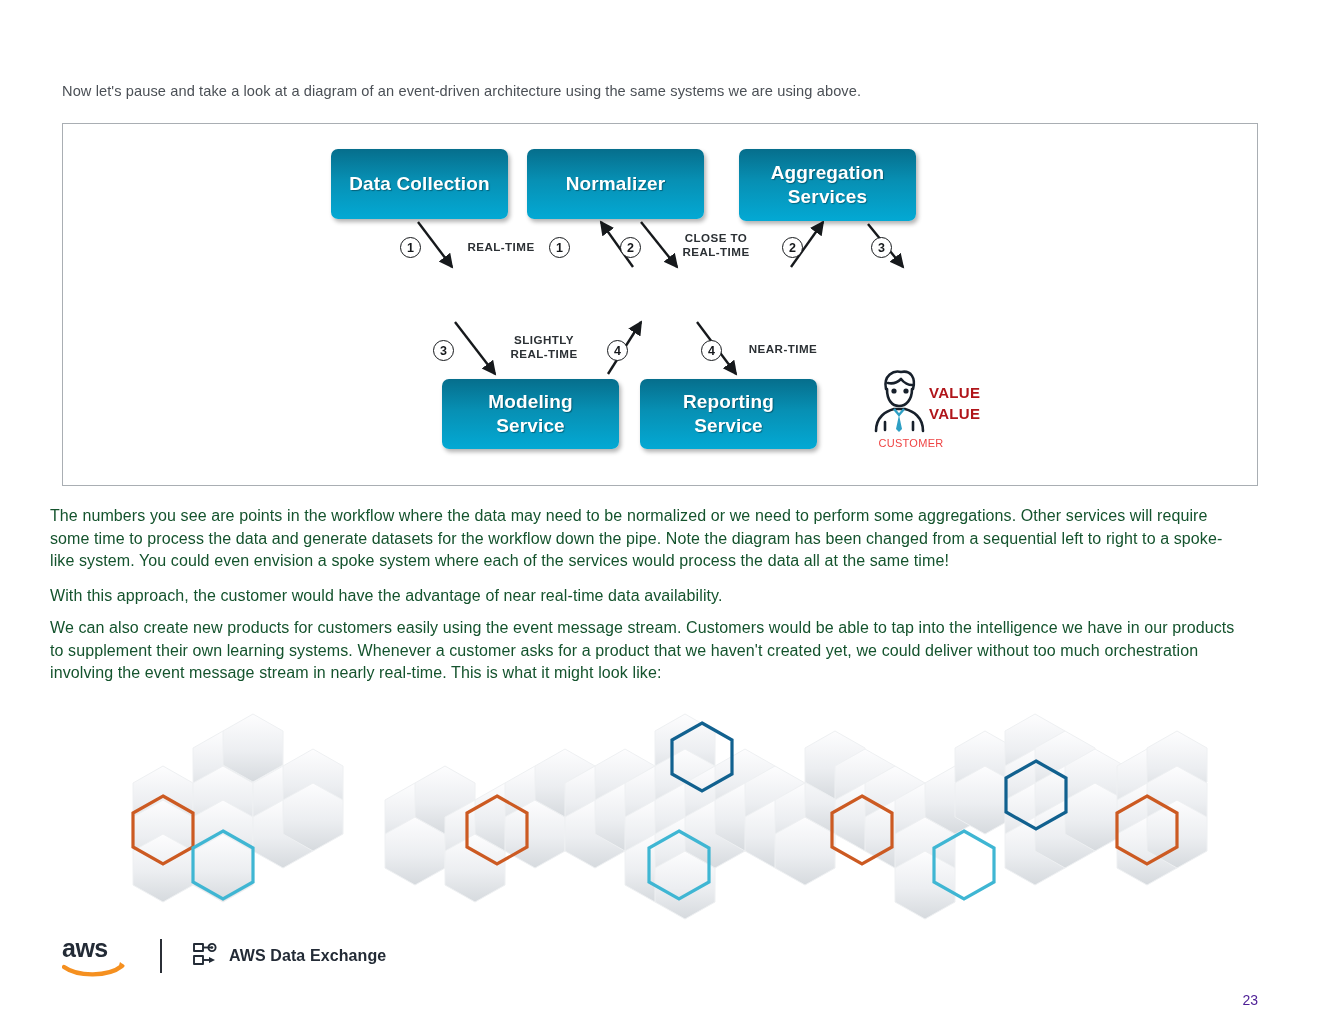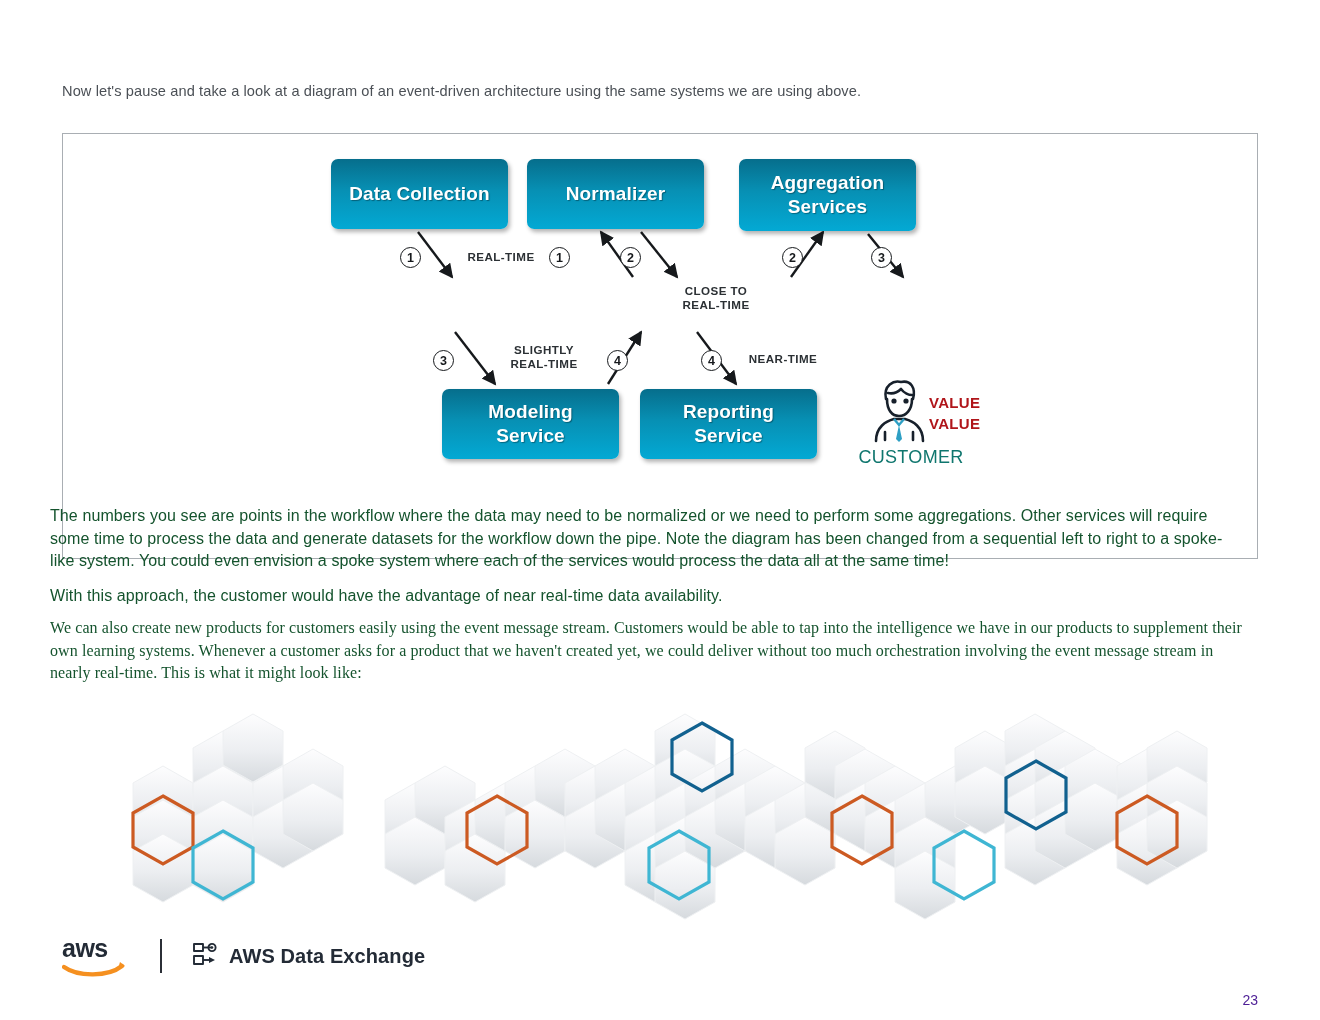--- a/index.html
+++ b/index.html
@@ -32,29 +32,29 @@
     position: absolute;
     left: 50px;
     width: 1196px;
     font-size: 16px;
     line-height: 22.5px;
     color: #14532d;
     letter-spacing: .1px;
   }
   #para-1 { top: 505px; }
   #para-2 { top: 585px; }
-  #para-3 { top: 617px; font-family: Liberation Serif, serif; }
+  #para-3 { top: 617px; }
 
   
   .diagram-frame {
     position: absolute;
     left: 62px;
-    top: 133px;
+    top: 123px;
     width: 1196px;
-    height: 426px;
+    height: 363px;
     border: 1px solid #a9aeb3;
     box-sizing: border-box;
     background: #fff;
     padding-left: 47px;
   }
   .diagram-inner {
     position: absolute;
     inset: 0;
   }
 
@@ -153,22 +153,22 @@
     position: absolute;
     left: 805px;
     top: 243px;
   }
   .customer-caption {
     position: absolute;
     left: 783px;
     top: 313px;
     width: 130px;
     text-align: center;
-    font-size: 18px;
-    color: #0f766e;
+    font-size: 11px;
+    color: #ef4444;
     letter-spacing: .3px;
   }
   .added-value {
     position: absolute;
     left: 866px;
     top: 258px;
     font-size: 15px;
     font-weight: bold;
     color: #b0151a;
     line-height: 21px;
@@ -195,21 +195,21 @@
     gap: 8px;
   }
   .aws-logo { width: 66px; height: 40px; position: relative; }
   .footer-divider {
     width: 2px; height: 34px;
     background: #2b2f36;
     margin: 0 22px 0 24px;
   }
   .adx-lockup { display: flex; align-items: center; gap: 11px; }
   .adx-text {
-    font-size: 20px;
+    font-size: 16px;
     font-weight: bold;
     color: #232b36;
     letter-spacing: .1px;
   }
   .page-number {
     position: absolute;
     right: 62px;
     top: 992px;
     font-size: 14px;
     color: #4c1d95;
@@ -274,21 +274,21 @@
     <div class="step-circle" style="left:486px; top:113px;">1</div>
     <div class="step-circle" style="left:557px; top:113px;">2</div>
     <div class="step-circle" style="left:719px; top:113px;">2</div>
     <div class="step-circle" style="left:808px; top:113px;">3</div>
 
     <div class="step-circle" style="left:370px; top:216px;">3</div>
     <div class="step-circle" style="left:544px; top:216px;">4</div>
     <div class="step-circle" style="left:638px; top:216px;">4</div>
 
     <div class="flow-label" style="left:393px; top:116px; width:90px;">REAL-TIME</div>
-    <div class="flow-label" style="left:592px; top:107px; width:122px;margin-top:43px;">CLOSE TO
+    <div class="flow-label" style="left:592px; top:107px; width:122px;">CLOSE TO
 REAL-TIME</div>
     <div class="flow-label" style="left:425px; top:209px; width:112px;">SLIGHTLY
 REAL-TIME</div>
     <div class="flow-label" style="left:672px; top:218px; width:96px;">NEAR-TIME</div>
 
     <div class="customer-block">
       <svg width="62" height="66" viewBox="0 0 62 66">
         <g fill="none" stroke="#17202b" stroke-width="2.6" stroke-linecap="round" stroke-linejoin="round">
           <path d="M18,22 C15,8 26,3 33,5 C43,3 48,11 45,22"></path>
           <path d="M19,22 C19,33 24,39 31,39 C38,39 44,33 44,22"></path>

